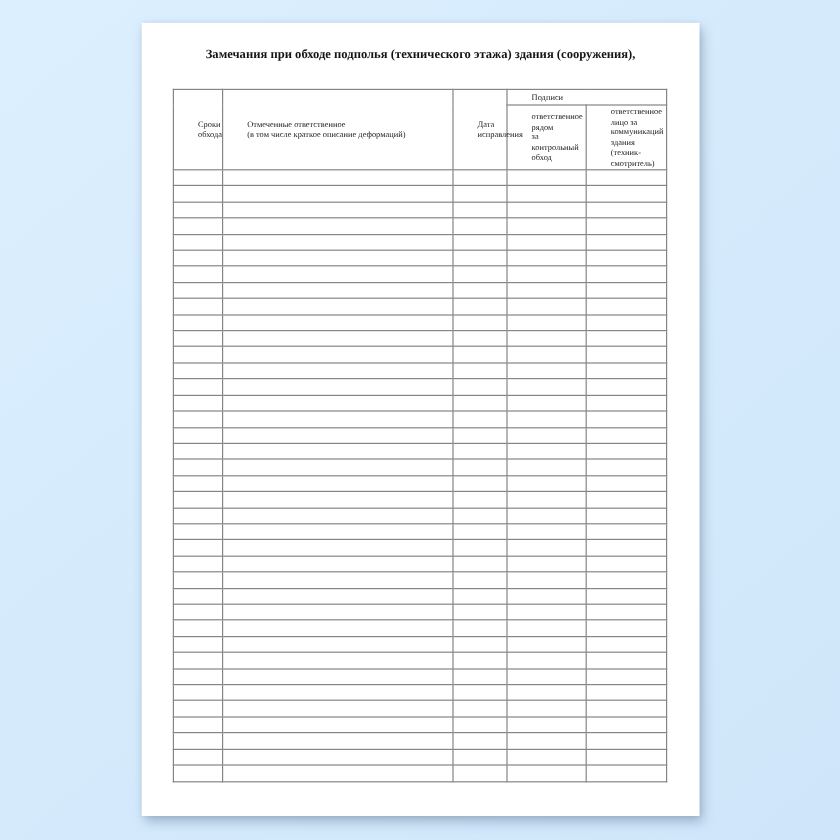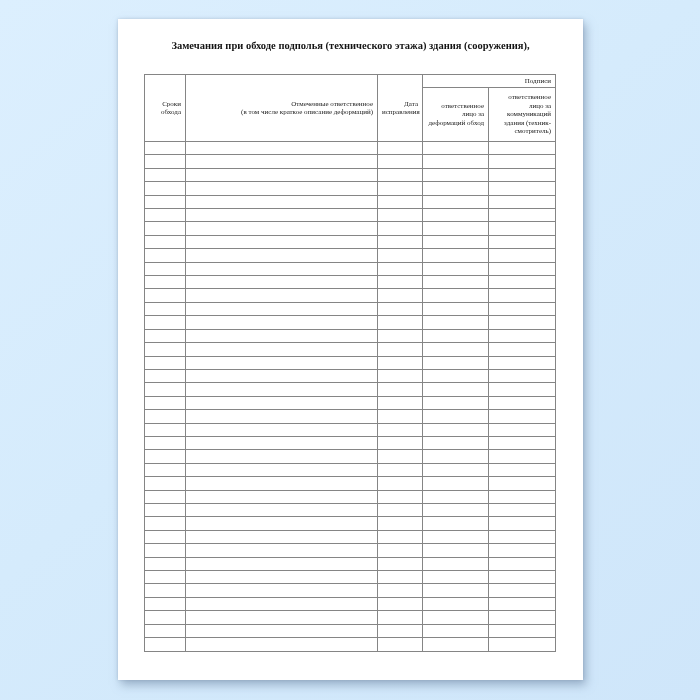--- a/index.html
+++ b/index.html
@@ -34,23 +34,23 @@
   }
   table.log th, table.log td {
     border: 1px solid #858585;
     padding: 0;
   }
   table.log thead th {
     font-weight: normal;
     font-size: 7px;
     line-height: 8.5px;
     color: #222222;
-    text-align: right;
+    text-align: left;
     vertical-align: middle;
-    padding: 1px 4px;
+    padding: 1px 20px;
   }
   th.group-signatures { height: 13px; }
   tr.subhead th { height: 54px; }
   th.col-abnormalities span { display: block; }
   th.col-resp-control, th.col-resp-safety { padding: 1px 5px; }
   tbody td { background: #ffffff; }
 </style>
 </head>
 <body>
 
@@ -73,21 +73,21 @@
         <tr>
           <th rowspan="2" class="col-date">Сроки обхода</th>
           <th rowspan="2" class="col-abnormalities">
             <span>Отмеченные ответственное</span>
             <span>(в том числе краткое описание деформаций)</span>
           </th>
           <th rowspan="2" class="col-deadline">Дата исправления</th>
           <th colspan="2" class="group-signatures">Подписи</th>
         </tr>
         <tr class="subhead">
-          <th class="col-resp-control">ответственное лицо за деформаций обход</th>
+          <th class="col-resp-control">ответственное рядом за контрольный обход</th>
           <th class="col-resp-safety">ответственное лицо за коммуникаций здания (техник-смотритель)</th>
         </tr>
       </thead>
       <tbody id="table-body">
           <tr>
             <td></td>
             <td></td>
             <td></td>
             <td></td>
             <td></td>

